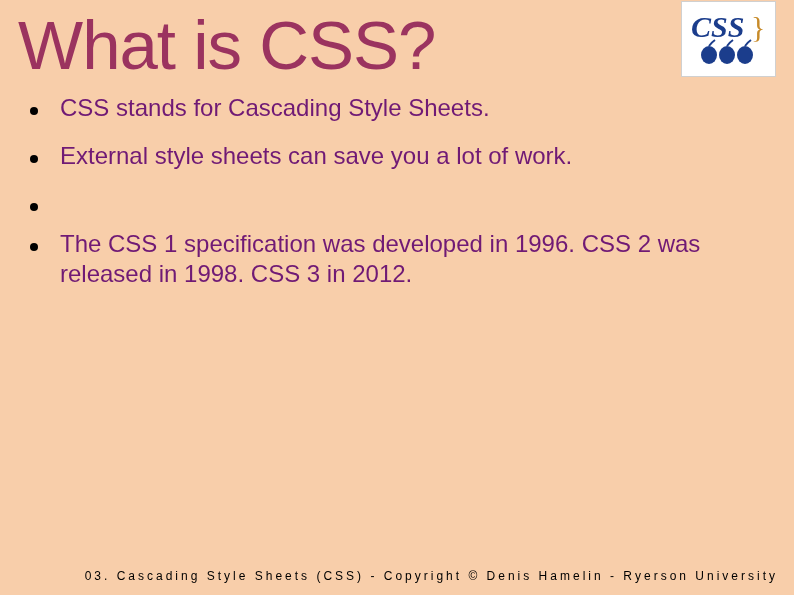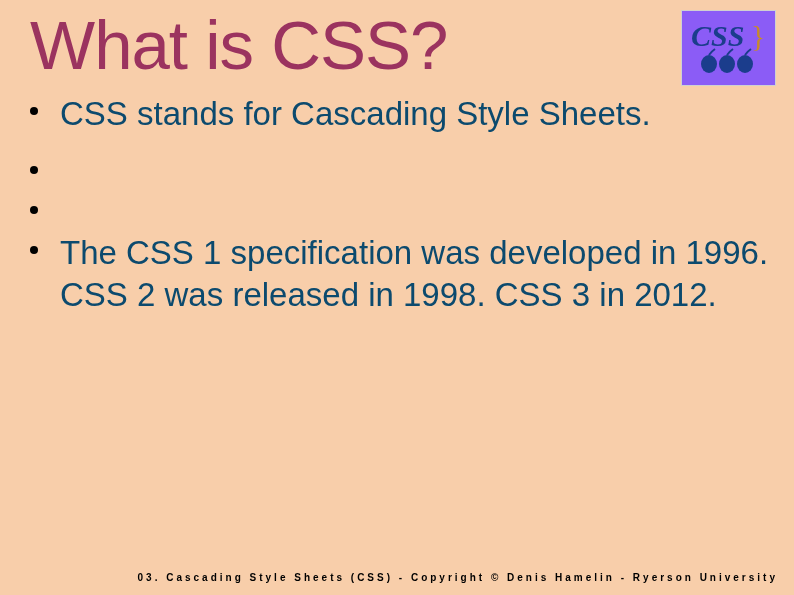--- a/index.html
+++ b/index.html
@@ -8,30 +8,30 @@
     background: #f8ceaa;
     font-family: "Trebuchet MS", "Segoe UI", Tahoma, Geneva, sans-serif;
     position: relative;
     color: #000;
   }
   .title {
     font-family: "Trebuchet MS", "Segoe UI", Tahoma, Geneva, sans-serif;
     font-size: 69px;
     font-weight: 400;
     color: #9b335f;
-    padding: 6px 0 0 30px;
+    padding: 6px 0 0 18px;
     letter-spacing: -1px;
   }
   .logo {
     position: absolute;
-    top: 10px;
+    top: 1px;
     right: 18px;
     width: 95px;
     height: 76px;
-    background: #8b5cf6;
+    background: #ffffff;
     border: 1px solid #d0d0d0;
     display: flex;
     align-items: center;
     justify-content: center;
   }
   .logo svg { display: block; }
   .content {
     padding: 8px 20px 0 30px;
   }
   .bullet-row {
@@ -42,35 +42,34 @@
   .dot {
     width: 8px;
     height: 8px;
     background: #000;
     border-radius: 50%;
     flex-shrink: 0;
     margin-top: 14px;
     margin-right: 22px;
   }
   .bullet-text {
-    font-size: 33px;
+    font-size: 24px;
     line-height: 1.25;
-    color: #0c4a6e;
+    color: #701a75;
     font-family: "Trebuchet MS", "Segoe UI", Tahoma, sans-serif;
   }
   .footer {
     position: absolute;
     bottom: 12px;
     right: 16px;
     font-family: Verdana, Geneva, sans-serif;
-    font-size: 10px;
+    font-size: 12px;
     letter-spacing: 3px;
     color: #000;
     white-space: nowrap;
-    font-weight: bold;
   }
 </style>
 </head>
 <body>
 
 <h1 class="title">What is CSS?</h1>
 
 <div class="logo">
   <svg width="92" height="72" viewBox="0 0 92 72">
     <text x="8" y="34" font-family="Georgia, 'Times New Roman', serif" font-style="italic" font-weight="bold" font-size="30" fill="#1b3d8c">CSS</text>
@@ -84,20 +83,21 @@
   </svg>
 </div>
 
 <div class="content">
   <div class="bullet-row">
     <span class="dot"></span>
     <span class="bullet-text">CSS stands for Cascading Style Sheets.</span>
   </div>
   <div class="bullet-row">
     <span class="dot"></span>
+    <span class="bullet-text">External style sheets can save you a lot of work.</span>
   </div>
   <div class="bullet-row">
     <span class="dot"></span>
   </div>
   <div class="bullet-row">
     <span class="dot"></span>
     <span class="bullet-text">The CSS 1 specification was developed in 1996. CSS 2 was released in 1998. CSS 3 in 2012.</span>
   </div>
 </div>
 

